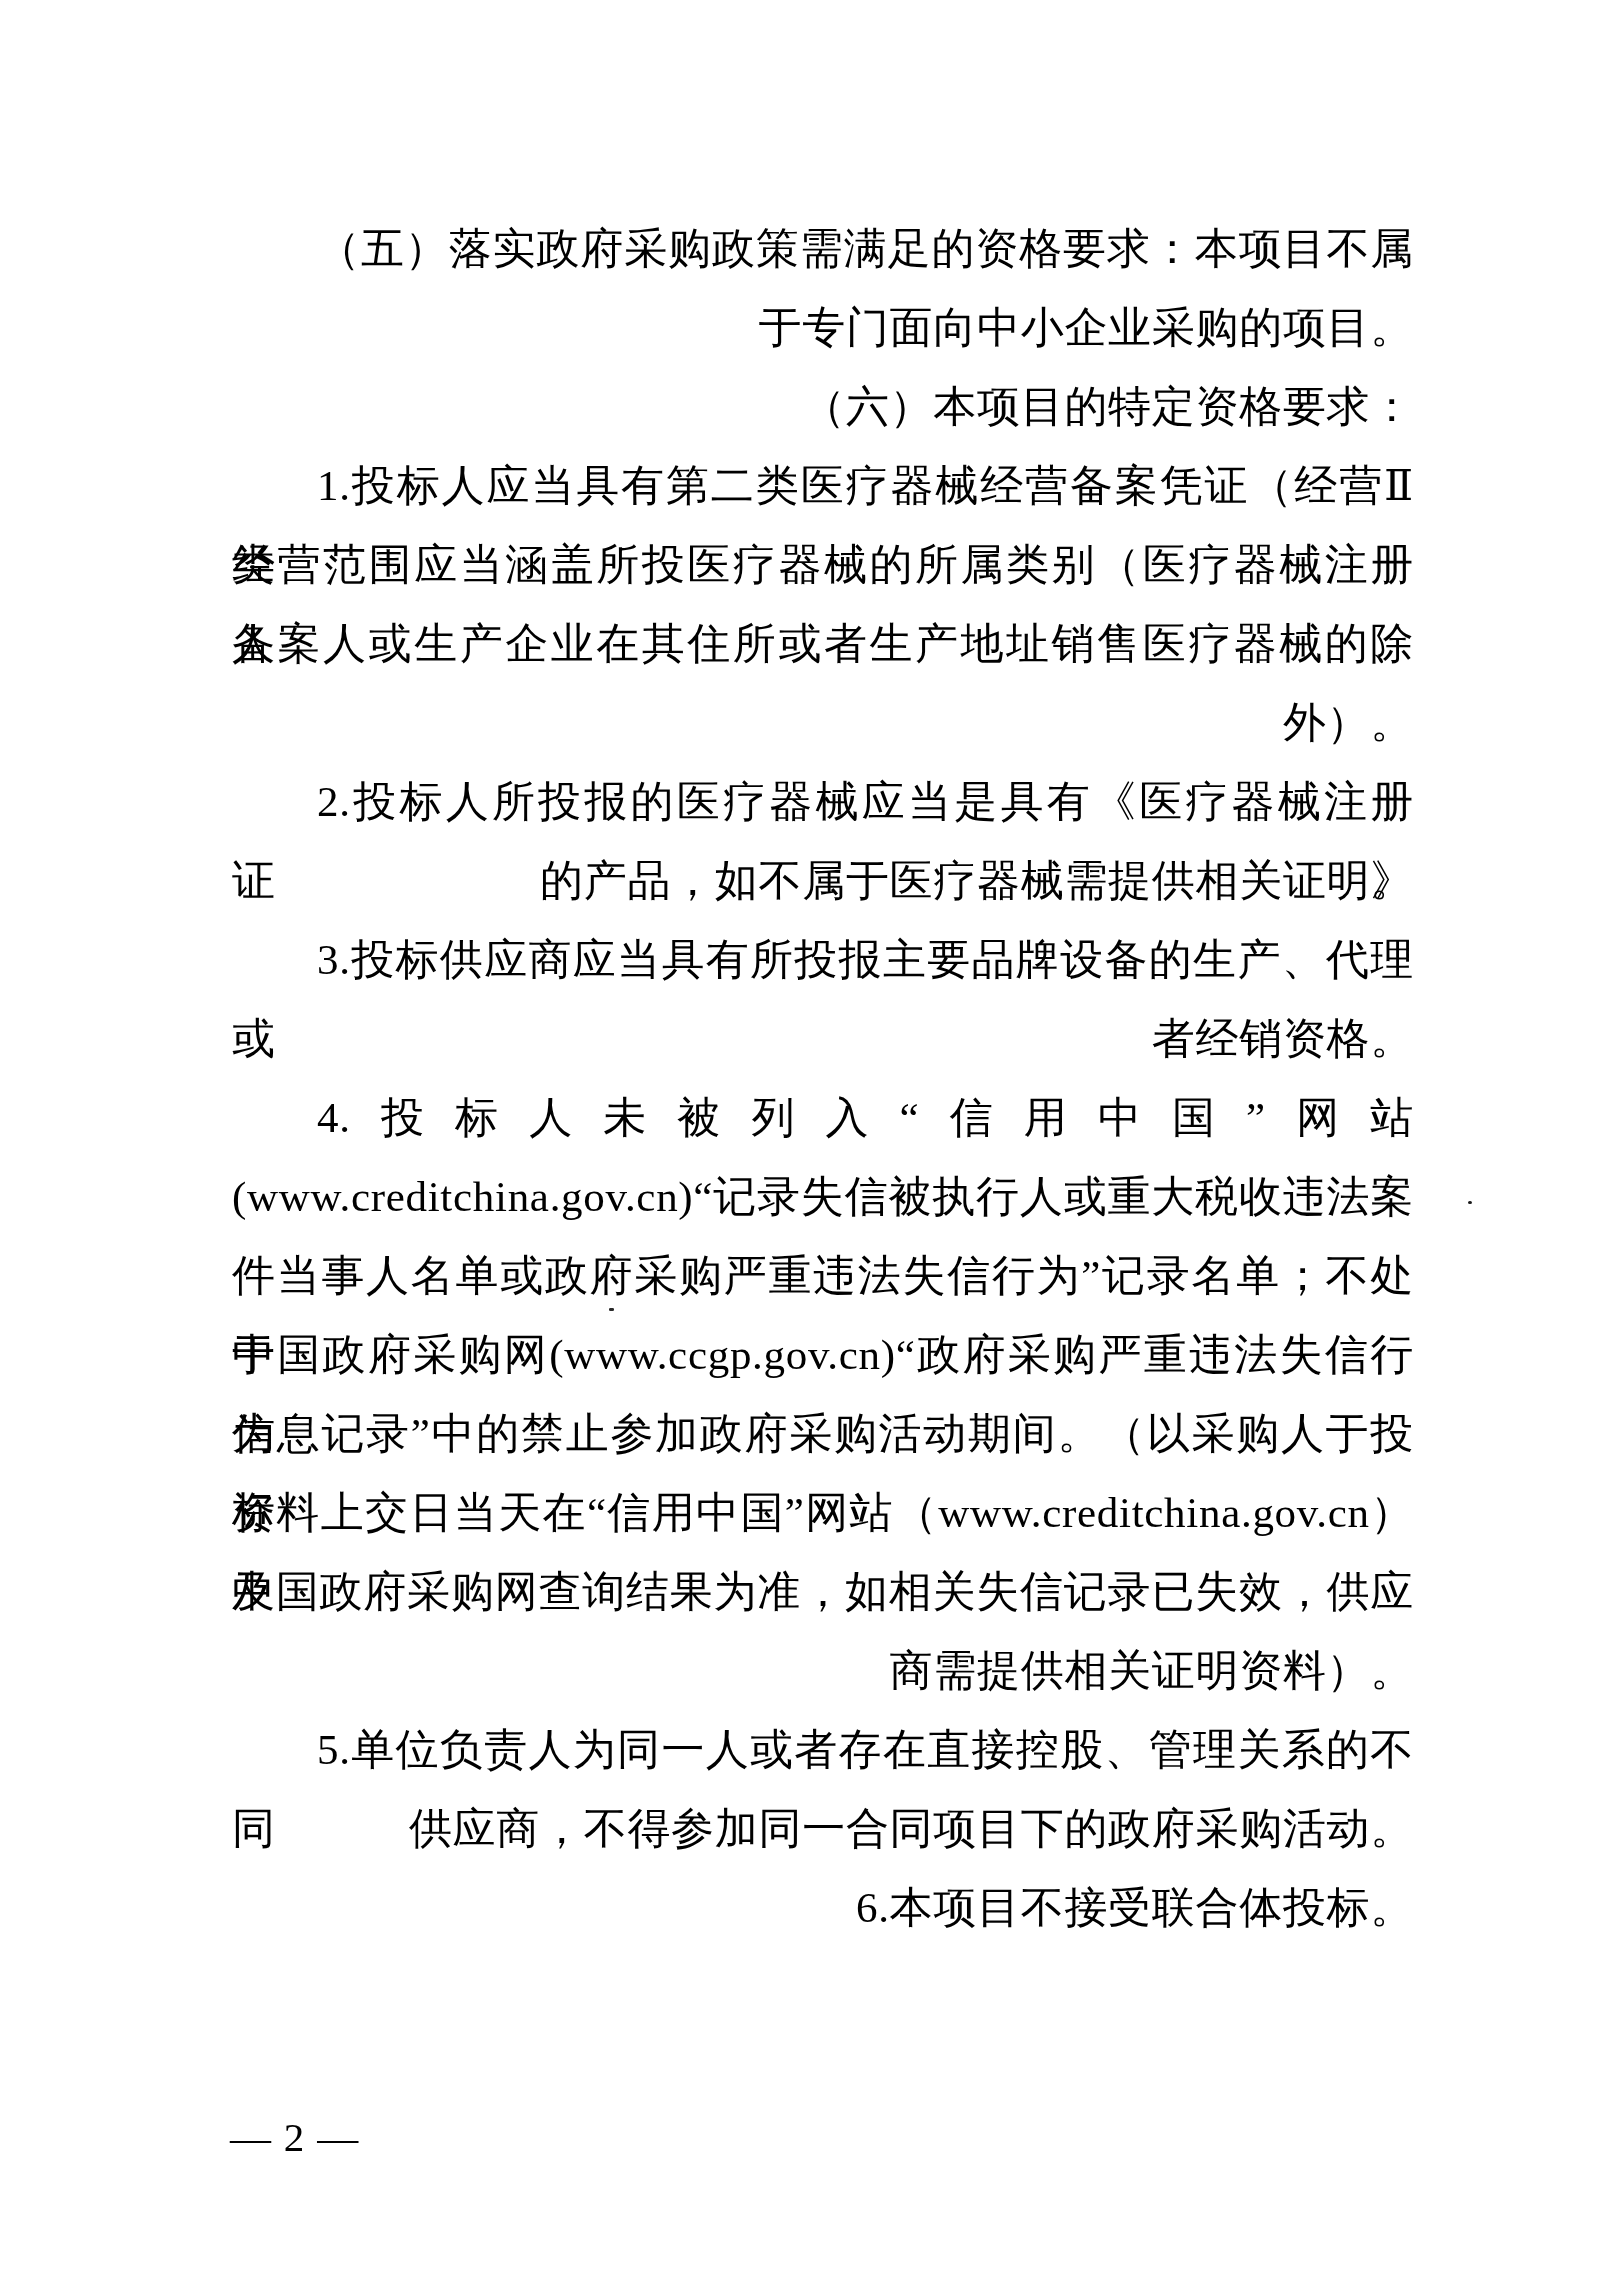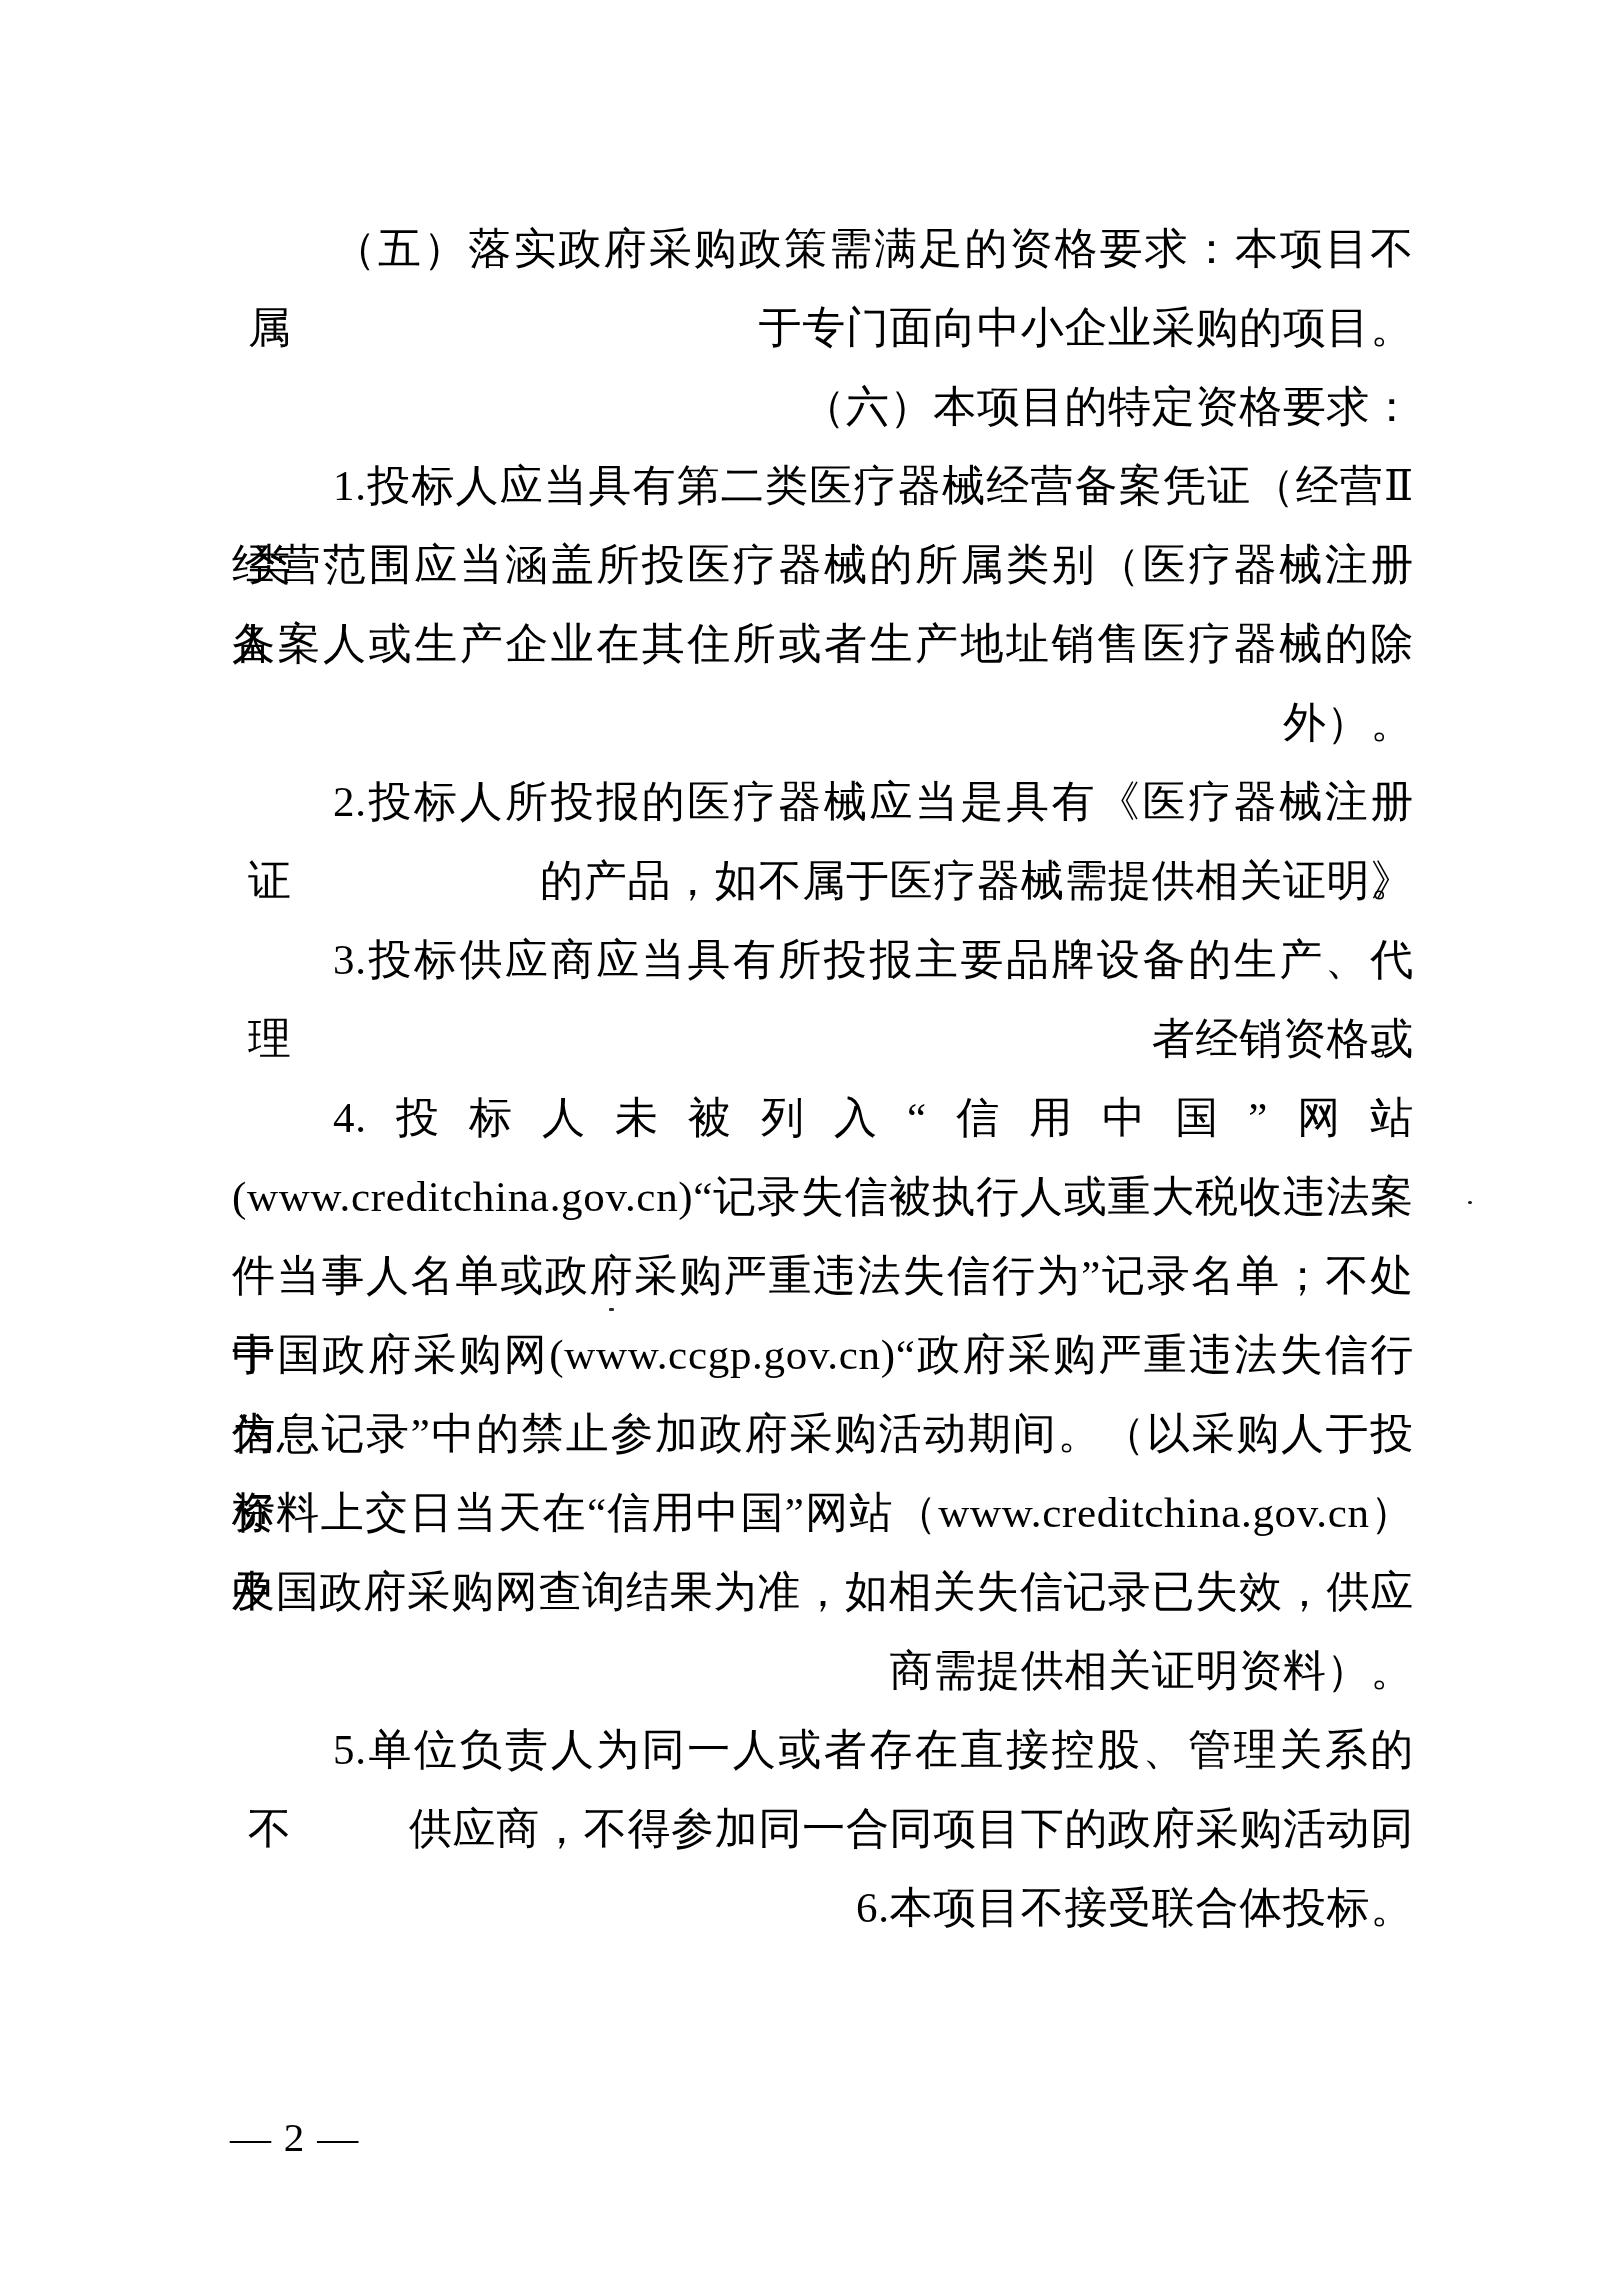--- a/index.html
+++ b/index.html
@@ -31,21 +31,20 @@
     overflow: visible;
     text-align: right;
   }
   .doc-line.just {
     text-align: justify;
     text-align-last: justify;
     text-justify: inter-character;
   }
   .doc-line.indent {
     text-indent: 85px;
-    margin-left: 16px;
   }
   .footer-page-number {
     position: absolute;
     left: 230px;
     top: 2098px;
     height: 79px;
     line-height: 79px;
     font-size: 41px;
     letter-spacing: 1.3px;
     color: #000000;

